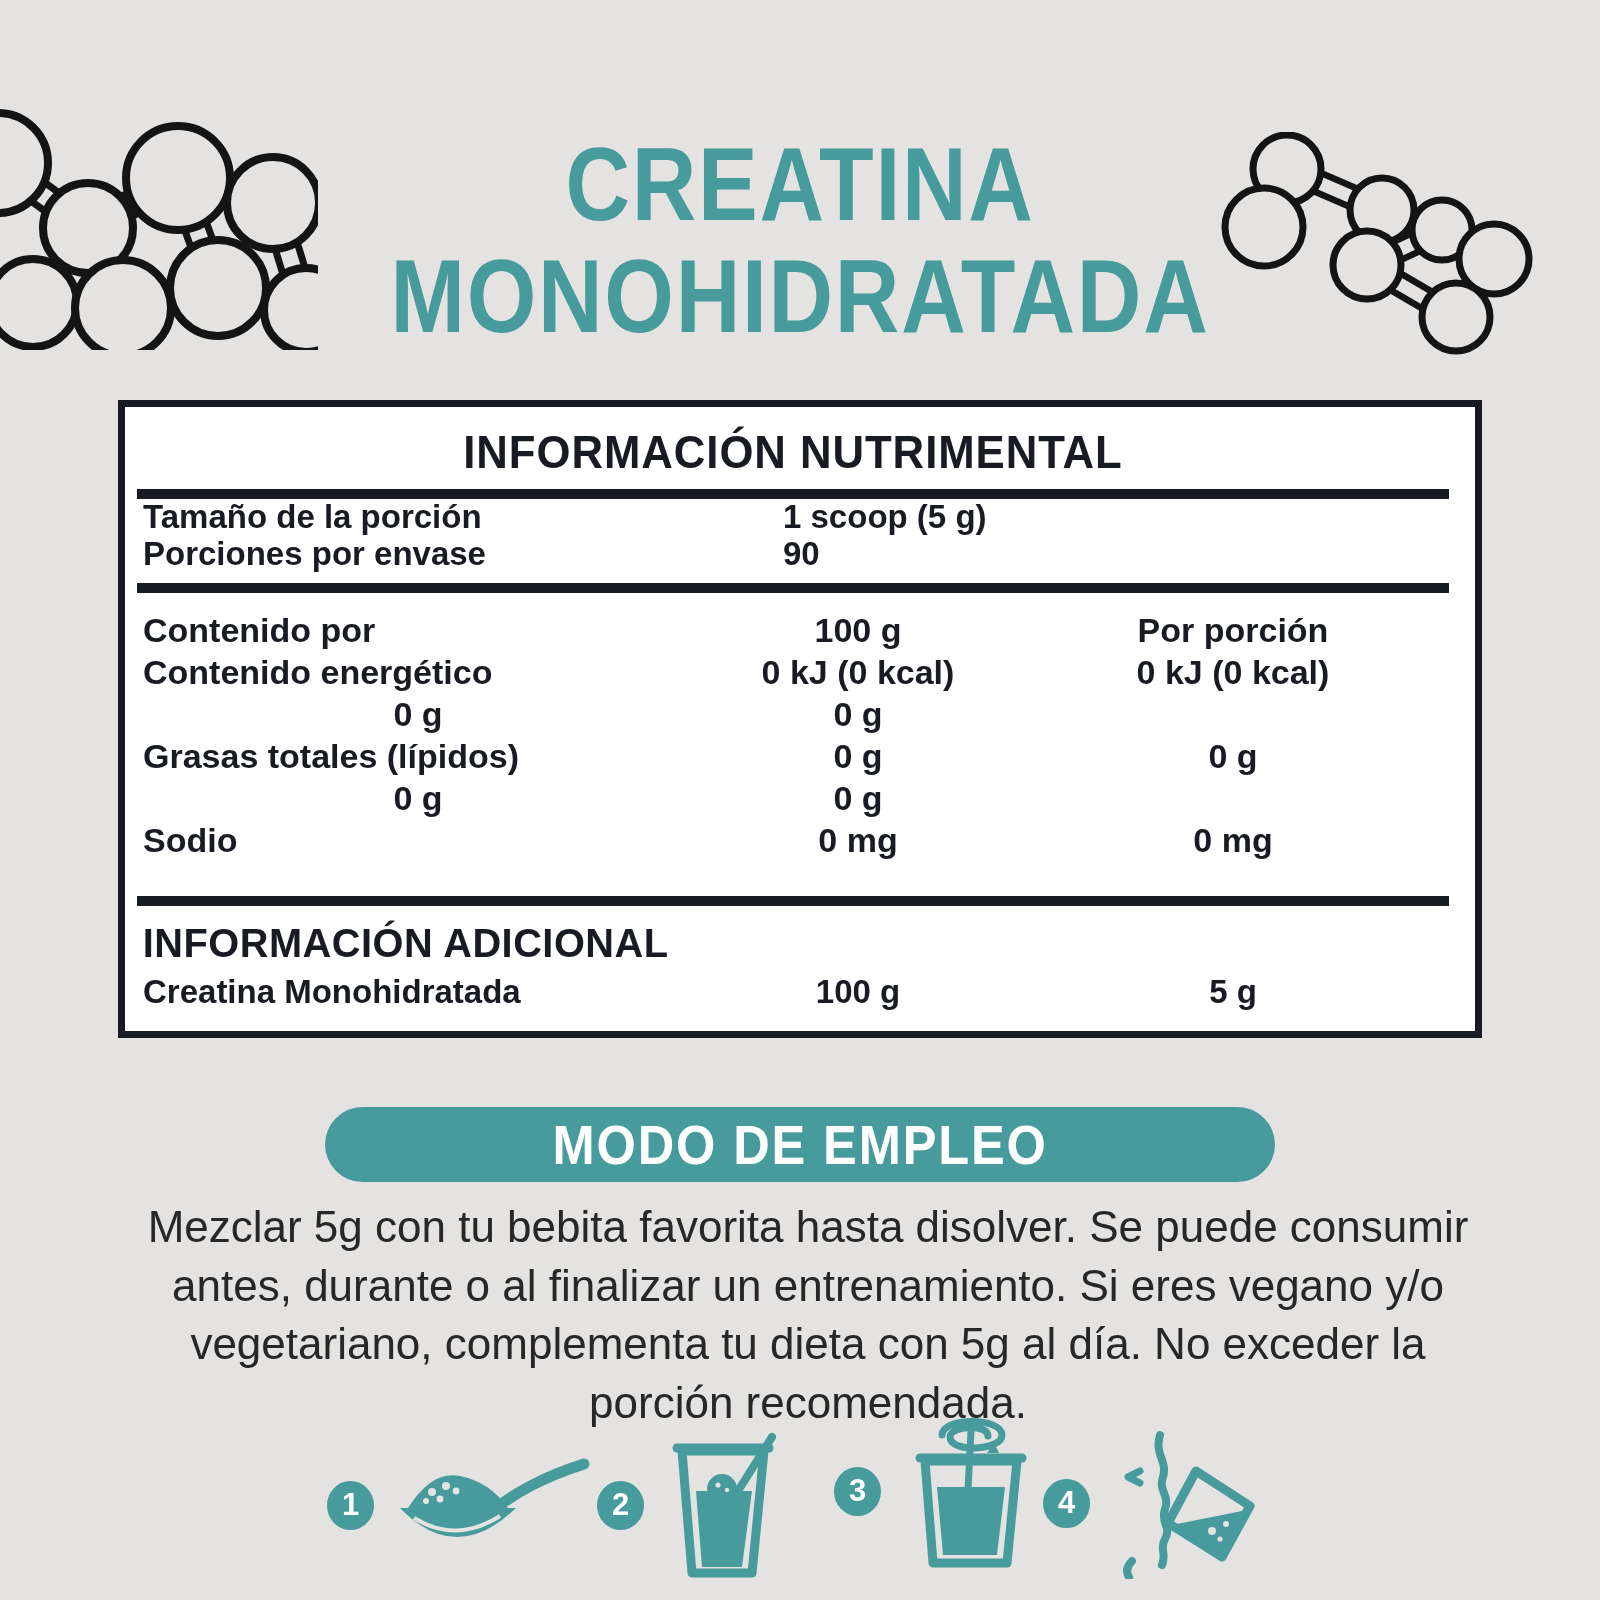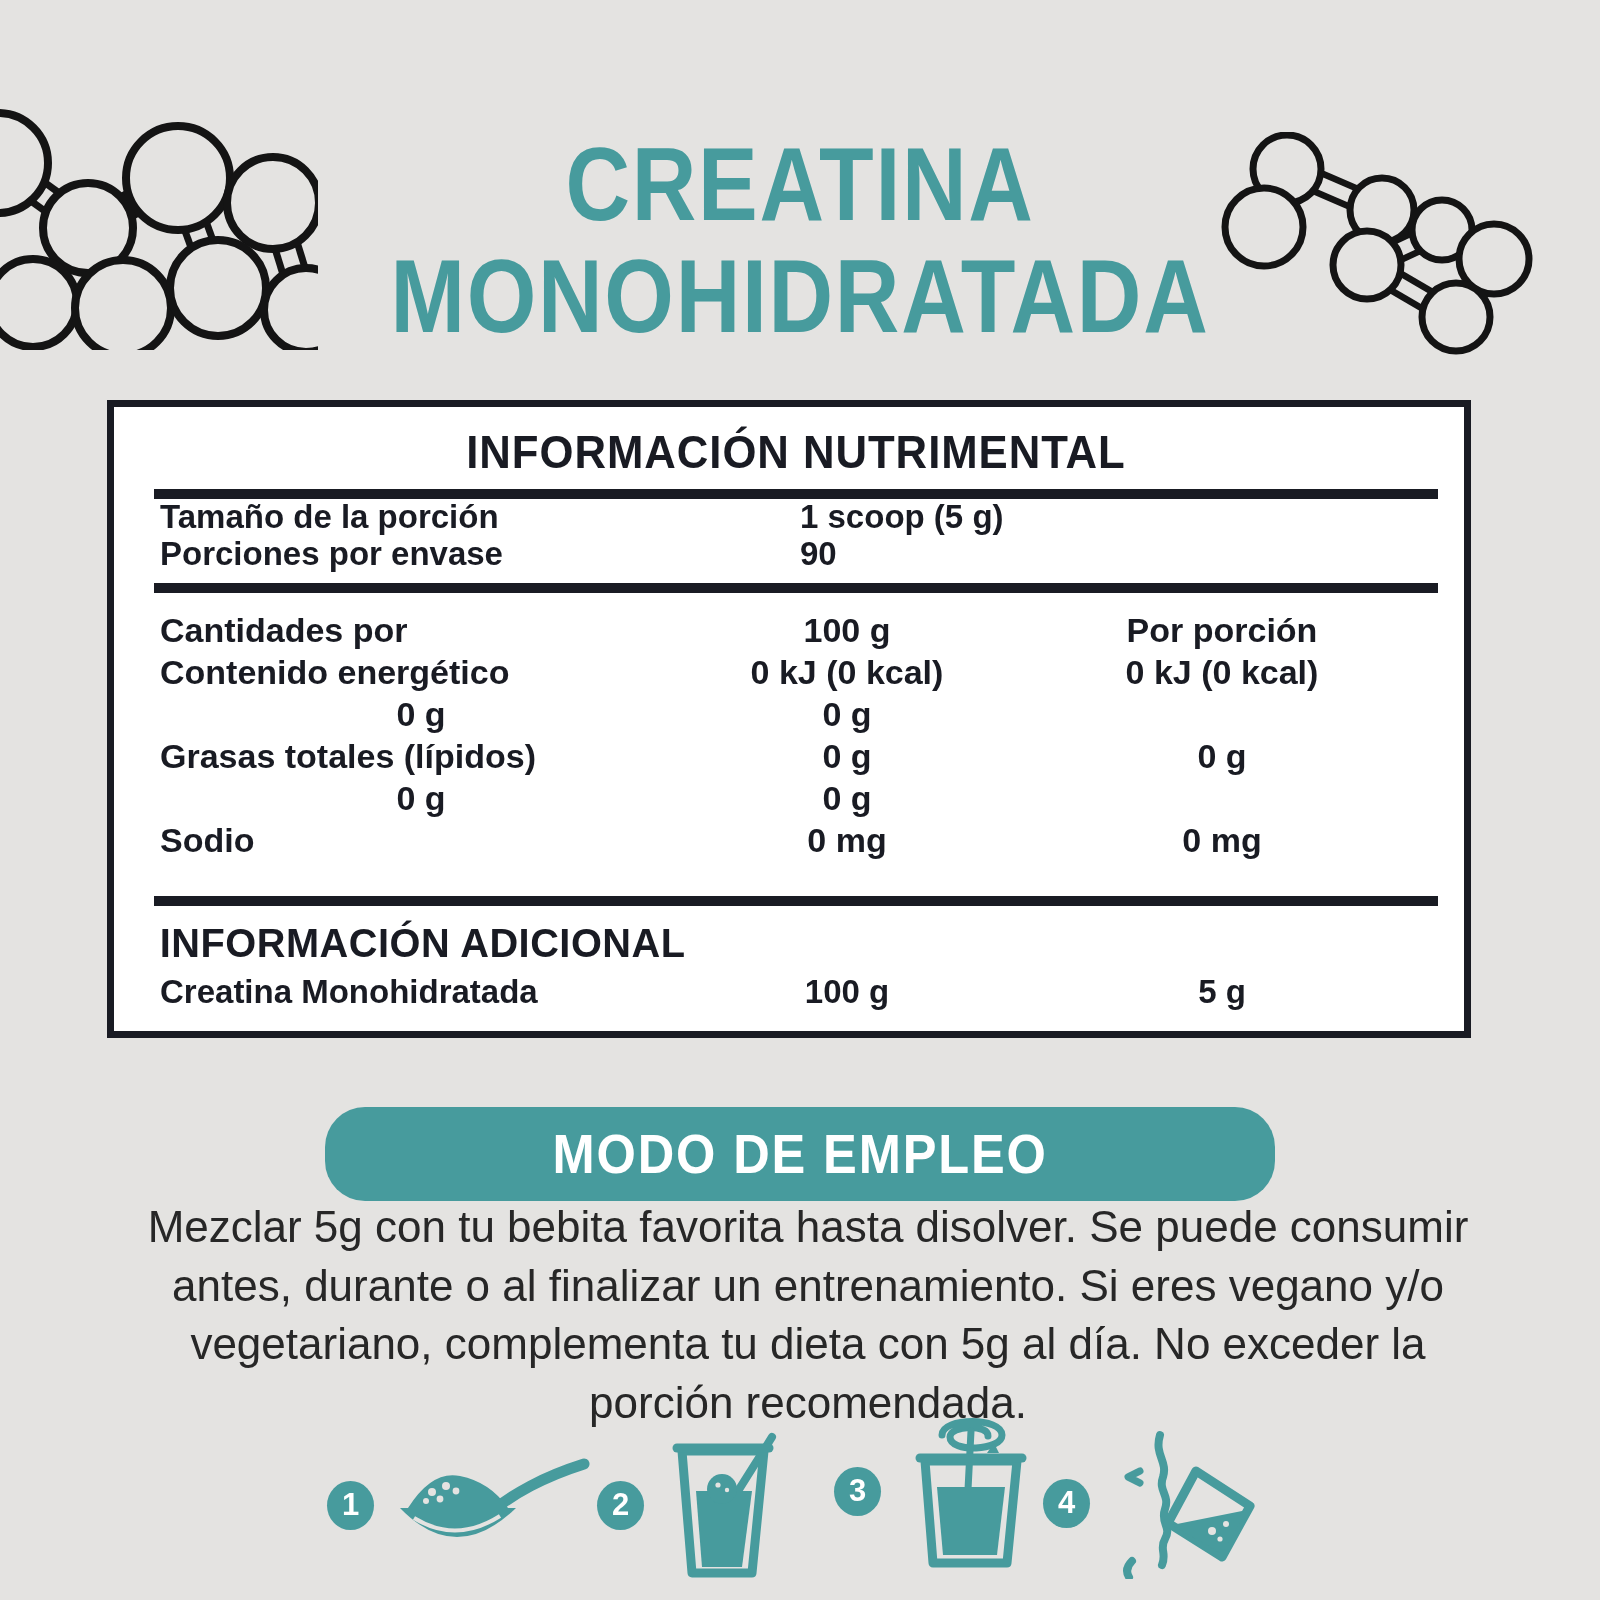--- a/index.html
+++ b/index.html
@@ -27,24 +27,24 @@
   .main-title{
     position:absolute;left:0;top:128px;width:1600px;
     text-align:center;
     color:var(--teal);
     font-size:104px;font-weight:800;line-height:1.08;letter-spacing:2px;
     transform:scaleX(.86);transform-origin:center;
   }
 
   
   .nt-box{
-    position:absolute;left:107px;top:400px;width:1364px;height:638px;
+    position:absolute;left:118px;top:400px;width:1364px;height:638px;
     background:var(--paper);
     border:7px solid var(--ink);
-    padding:12px 26px 0 40px;
+    padding:12px 26px 0 12px;
   }
   .nt-title{
     text-align:center;font-size:46px;font-weight:800;letter-spacing:1px;
     transform:scaleX(.95);transform-origin:center;
     margin-top:6px;
   }
   .bar{height:10px;background:var(--ink);margin-top:10px;}
   .nt-serving{display:grid;grid-template-columns:640px 1fr;padding:0 6px;
     font-size:33px;font-weight:700;line-height:1.12;}
   .nt-serving:first-of-type{margin-top:12px;}
@@ -56,21 +56,21 @@
   .nt-add-title{
     font-size:41px;font-weight:800;letter-spacing:.5px;
     transform:scaleX(.97);transform-origin:left;
     margin-top:14px;padding:0 6px;
   }
   .bar.pre-add{margin-top:36px;}
   .nt-add-row{margin-top:6px;font-size:33px;}
 
   
   .pill{
-    position:absolute;left:325px;top:1107px;width:950px;height:94px;
+    position:absolute;left:325px;top:1107px;width:950px;height:75px;
     background:var(--teal);border-radius:40px;
     display:flex;align-items:center;justify-content:center;
   }
   .pill-label{
     color:#fff;font-size:55px;font-weight:800;letter-spacing:2px;
     transform:scaleX(.92);
   }
   .instructions{
     position:absolute;left:128px;top:1198px;width:1360px;
     font-size:44px;line-height:1.33;text-align:center;color:var(--body-ink);
@@ -175,21 +175,21 @@
     <span>1 scoop (5 g)</span>
   </div>
   <div class="nt-serving">
     <span>Porciones por envase</span>
     <span>90</span>
   </div>
 
   <div class="bar"></div>
 
   <div class="nt-grid nt-head">
-    <span class="c1">Cantidades por</span>
+    <span class="c1">Contenido por</span>
     <span class="c2">100 g</span>
     <span class="c3">Por porción</span>
   </div>
 
   <div class="nt-grid nt-row">
     <span class="c1">Contenido energético</span>
     <span class="c2">0 kJ (0 kcal)</span>
     <span class="c3">0 kJ (0 kcal)</span>
   </div>
   <div class="nt-grid nt-row">

